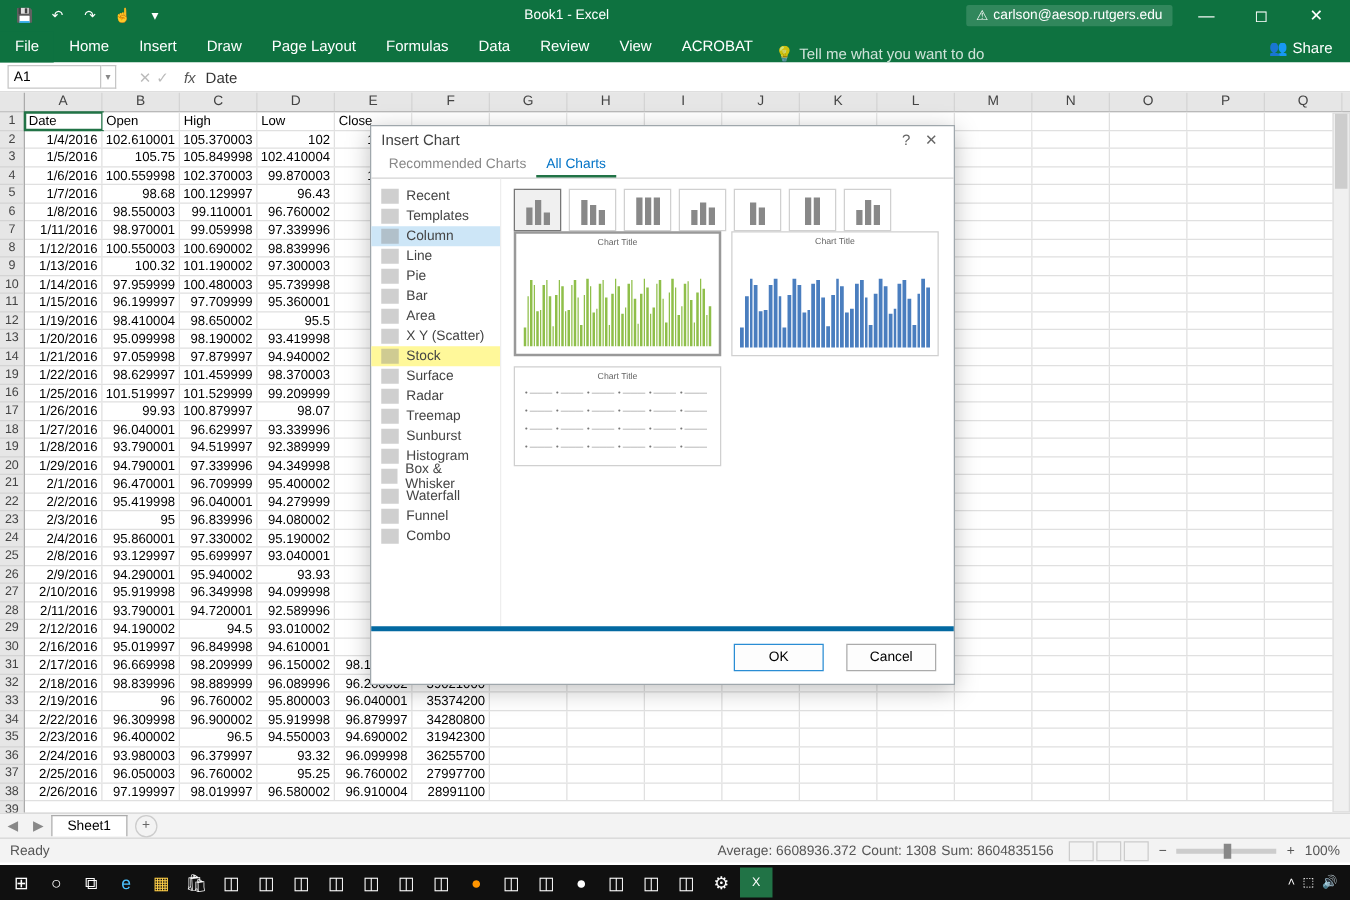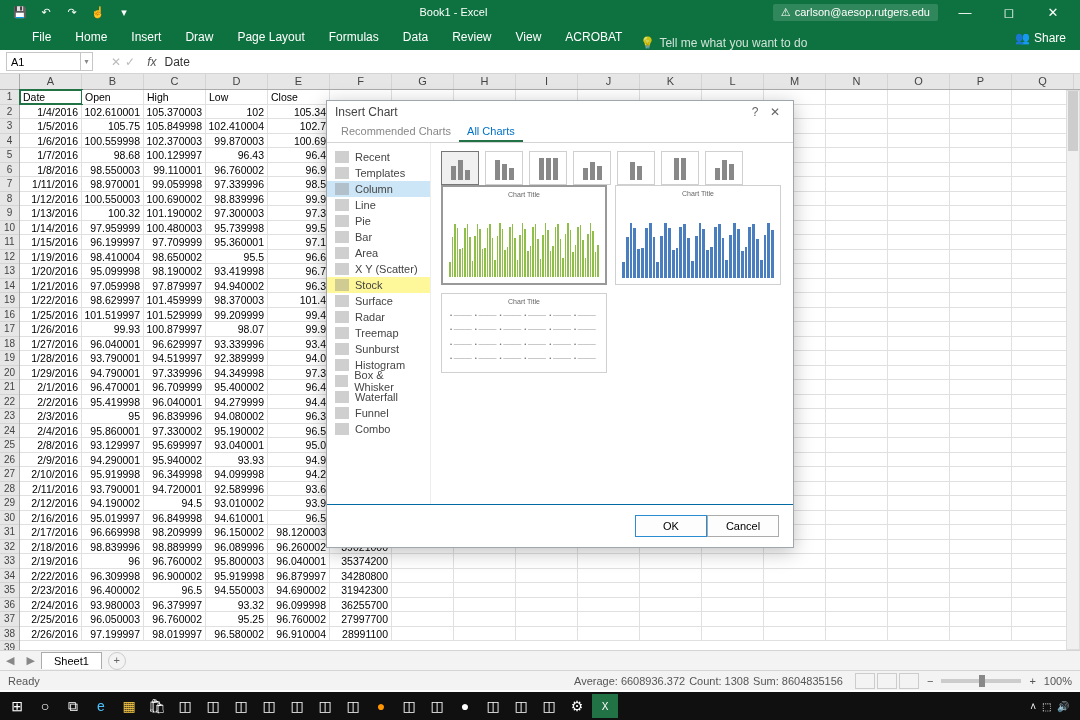--- a/index.html
+++ b/index.html
@@ -8,21 +8,21 @@
 
 .titlebar { height: 24px; background: #0e7240; display: flex; align-items: center; color: #fff; }
 .titlebar-left { display: flex; gap: 6px; padding-left: 10px; }
 .titlebar-left .icon-btn { width: 20px; height: 20px; display: flex; align-items: center; justify-content: center; color: #fff; font-size: 11px; }
 .titlebar-center { flex: 1; text-align: center; font-size: 11px; }
 .titlebar-right { display: flex; align-items: center; gap: 10px; padding-right: 10px; }
 .signin-warn { background: rgba(255,255,255,0.15); padding: 2px 8px; border-radius: 2px; font-size: 11px; display: flex; align-items: center; gap: 4px; }
 .winbtn { width: 34px; height: 24px; display: flex; align-items: center; justify-content: center; font-size: 13px; }
 
 
-.ribbon { height: 26px; background: #0e7240; display: flex; align-items: flex-end; padding-left: 20px; color: #fff; }
+.ribbon { height: 26px; background: #0e7240; display: flex; align-items: flex-end; padding-left: 0; color: #fff; }
 .ribbon .tab { padding: 5px 12px 6px; font-size: 12px; cursor: pointer; }
 .ribbon .tab.file { background: #0e7240; }
 .ribbon .tell { margin-left: 6px; opacity: 0.8; display: flex; align-items: center; gap: 4px; }
 .ribbon .share { margin-left: auto; padding: 5px 14px; }
 
 
 .formula-row { height: 24px; border-bottom: 1px solid #d4d4d4; display: flex; align-items: center; background: #fff; }
 .namebox { width: 75px; border: 1px solid #c6c6c6; margin: 2px 0 2px 6px; height: 19px; font-size: 11px; padding-left: 4px; display: flex; align-items: center; }
 .namebox-dd { width: 12px; border: 1px solid #c6c6c6; border-left: none; height: 19px; display: flex; align-items: center; justify-content: center; color: #888; font-size: 8px; }
 .fxbtns { display: flex; gap: 4px; margin-left: 18px; color: #bbb; }
@@ -37,21 +37,21 @@
 .gridbody { display: flex; }
 .rowheads { width: 20px; background: #e6e6e6; border-right: 1px solid #ababab; }
 .rowhead { height: 14.5px; border-bottom: 1px solid #d4d4d4; text-align: center; font-size: 10px; color: #444; line-height: 14px; }
 .cells { flex: 1; position: relative; }
 .row { display: flex; height: 14.5px; border-bottom: 1px solid #e0e0e0; }
 .cell { width: 62px; border-right: 1px solid #e0e0e0; font-size: 10.5px; text-align: right; padding-right: 3px; overflow: hidden; white-space: nowrap; line-height: 14px; }
 .cellh { font-weight: normal; background: #fff; }
 .selA1 { outline: 2px solid #217346; outline-offset: -1px; }
 
 
-.dialog { position: absolute; left: 326px; top: 100px; width: 468px; height: 448px; background: #fff; border: 1px solid #9fa7ac; box-shadow: 0 4px 18px rgba(0,0,0,0.25); display: flex; flex-direction: column; }
+.dialog { position: absolute; left: 296px; top: 100px; width: 468px; height: 448px; background: #fff; border: 1px solid #9fa7ac; box-shadow: 0 4px 18px rgba(0,0,0,0.25); display: flex; flex-direction: column; }
 .dlg-title { height: 22px; display: flex; align-items: center; padding: 0 8px; font-size: 12px; color: #444; }
 .dlg-title .spacer { flex: 1; }
 .dlg-title .dlgbtn { width: 20px; text-align: center; color: #666; cursor: pointer; }
 .dlg-tabs { display: flex; border-bottom: 1px solid #d4d4d4; padding: 0 6px; height: 20px; font-size: 11px; }
 .dlg-tab { padding: 2px 8px; color: #888; cursor: pointer; }
 .dlg-tab.active { color: #0072c6; border-bottom: 2px solid #217346; }
 .dlg-body { flex: 1; display: flex; }
 .chart-cats { width: 104px; padding: 6px 0; border-right: 1px solid #eee; }
 .cat { display: flex; align-items: center; gap: 6px; padding: 2px 8px; font-size: 11px; color: #444; cursor: pointer; height: 16px; }
 .cat .cicon { width: 14px; height: 12px; background: #888; opacity: 0.4; }
@@ -62,21 +62,21 @@
 .subtype { width: 38px; height: 34px; border: 1px solid #d0d0d0; display: flex; align-items: flex-end; justify-content: center; gap: 2px; padding-bottom: 4px; cursor: pointer; }
 .subtype.sel { border: 1px solid #777; background: #f0f0f0; }
 .subtype .bar { width: 5px; background: #888; }
 .subtype-title { font-size: 14px; color: #333; margin: 10px 0 6px; }
 .previews { display: flex; gap: 8px; flex-wrap: wrap; }
 .preview { width: 166px; height: 100px; border: 1px solid #d0d0d0; padding: 4px; font-size: 7px; display: flex; flex-direction: column; cursor: pointer; }
 .preview.sel { border: 2px solid #999; }
 .preview .ptitle { text-align: center; color: #666; }
 .preview .pbody { flex: 1; display: flex; align-items: flex-end; gap: 1px; padding: 2px; }
 .preview .pbar { flex: 1; }
-.dlg-buttons { display: flex; justify-content: flex-end; gap: 0; padding: 10px 14px; border-top: 1px solid #0369a1; }
+.dlg-buttons { display: flex; justify-content: flex-end; gap: 18px; padding: 10px 14px; border-top: 4px solid #0369a1; }
 .dlg-buttons button { width: 72px; height: 22px; font-size: 11px; border: 1px solid #ababab; background: #fdfdfd; cursor: pointer; }
 .dlg-buttons button.primary { border: 1.5px solid #2a8dd4; }
 
 
 .sheettabs { height: 20px; border-top: 1px solid #d4d4d4; display: flex; align-items: center; font-size: 11px; background: #f3f3f3; }
 .sheettabs .nav { padding: 0 6px; color: #888; }
 .sheettab { padding: 2px 12px; background: #fff; border: 1px solid #ababab; border-bottom: none; }
 .addsheet { width: 18px; height: 18px; border: 1px solid #ccc; border-radius: 50%; margin-left: 6px; text-align: center; line-height: 15px; color: #666; }
 
 

